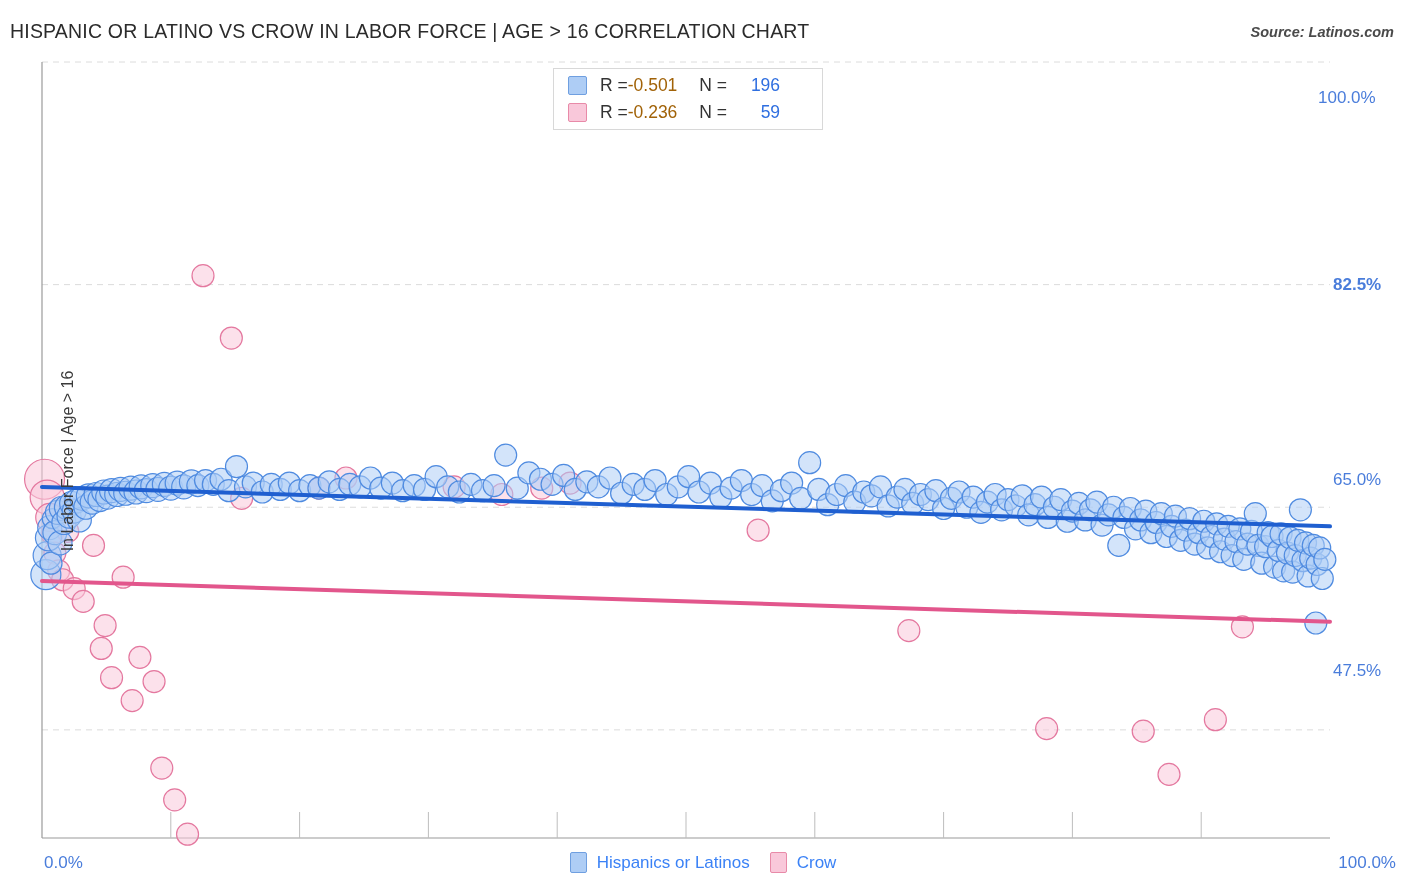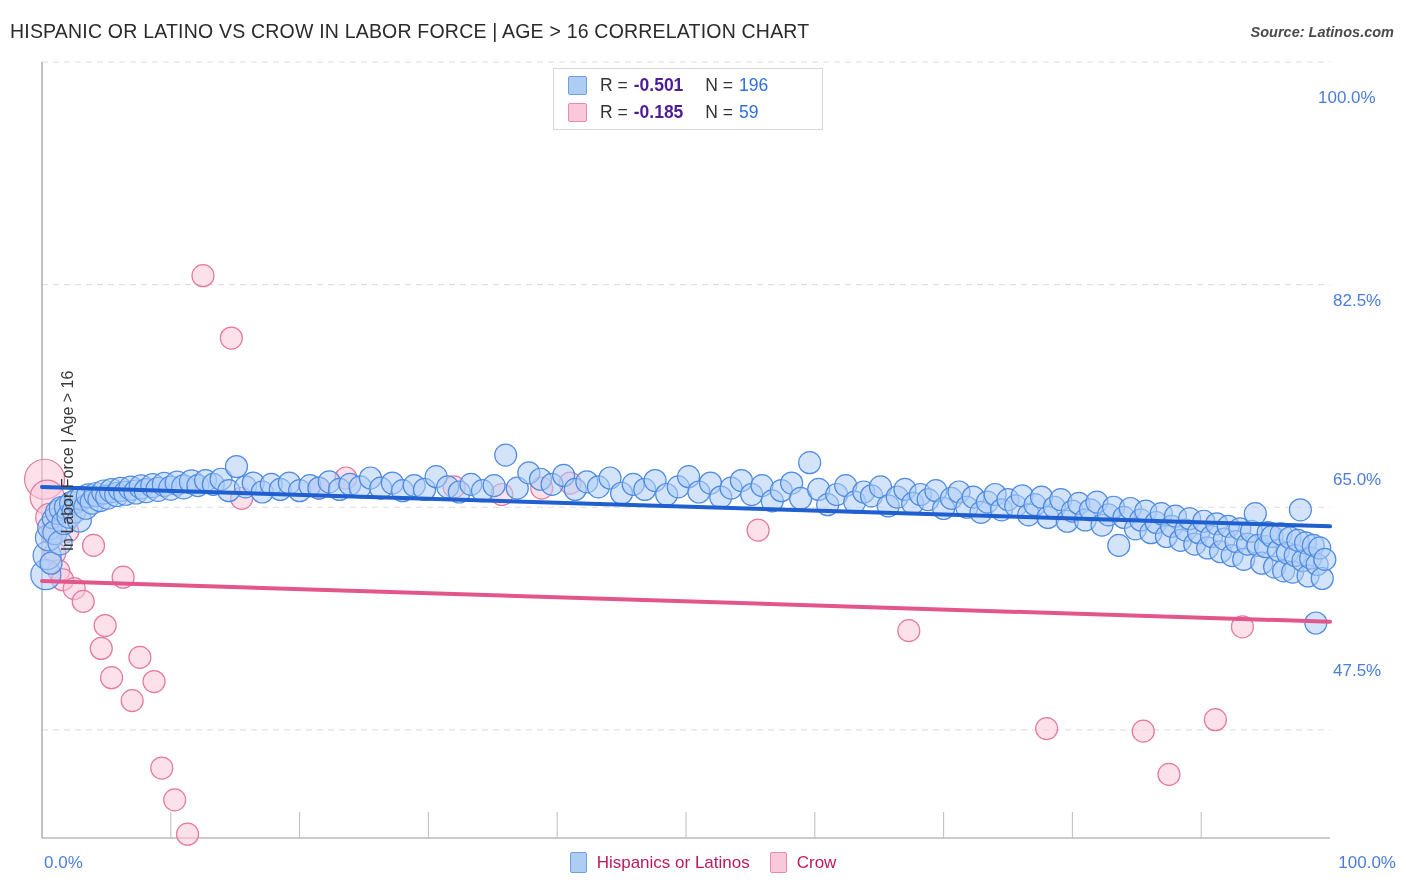--- a/index.html
+++ b/index.html
@@ -72,38 +72,38 @@
     color: #333;
   }
   .sw {
     width: 19px; height: 19px;
     border-radius: 2px; margin-right: 13px;
     flex: 0 0 auto;
   }
   .sw.blue { background: #aecdf5; border: 1px solid #6f9fe0; }
   .sw.pink { background: #f9c8da; border: 1px solid #e88aa8; }
   .rlab { color: #333; }
-  .rval { color: #4c1d95; margin-left: 6px; font-weight: bold; }
+  .rval { color: #a16207; margin-left: 0; }
   .nlab { color: #333; margin-left: 22px; }
-  .nval { color: #2f6fe0; margin-left: 6px; min-width: 34px; text-align: left;}
+  .nval { color: #2f6fe0; margin-left: 19px; min-width: 34px; text-align: right;}
 
   #xlab-left {
     position: absolute; left: 44px; top: 853px;
     font-size: 17px; color: #4a7ddb;
   }
   #xlab-right {
     position: absolute; right: 10px; top: 853px;
     font-size: 17px; color: #4a7ddb;
   }
 
   #bottom-legend {
     position: absolute; left: 0; right: 0; top: 852px;
     display: flex; justify-content: center; align-items: center;
     gap: 20px;
-    font-size: 17px; color: #be185d;
+    font-size: 17px; color: #3b82f6;
   }
   .bl-item { display: flex; align-items: center; gap: 10px; }
   .bl-sw { width: 17px; height: 21px; border-radius: 2px; }
   .bl-sw.blue { background: #aecdf5; border: 1px solid #6f9fe0; }
   .bl-sw.pink { background: #f9c8da; border: 1px solid #e88aa8; }
 </style>
 </head>
 <body>
 
 <div id="app">
@@ -377,36 +377,36 @@
       <g id="trendlines">
           <line x1="0" y1="424.8918032786886" x2="1288" y2="464.327868852459" stroke="#1f5fd0" stroke-width="4" stroke-linecap="round"></line>
           <line x1="0" y1="519.0295081967213" x2="1288" y2="559.7377049180328" stroke="#e2568c" stroke-width="4" stroke-linecap="round"></line>
         </g>
     </svg>
 
     <div id="ylabel-title">In Labor Force | Age &gt; 16</div>
   </div>
 
   <div class="ylab" id="ytick0" style="left:1318px; top:88px;">100.0%</div>
-  <div class="ylab" id="ytick1" style="left:1333px; top:291px;">82.5%</div>
+  <div class="ylab" id="ytick1" style="left:1333px; top:275px;font-weight:bold;">82.5%</div>
   <div class="ylab" id="ytick2" style="left:1333px; top:470px;">65.0%</div>
   <div class="ylab" id="ytick3" style="left:1333px; top:661px;">47.5%</div>
 
   <div id="legend-box">
     <div class="legend-row">
       <span class="sw blue"></span>
       <span class="rlab">R =</span>
       <span class="rval">-0.501</span>
       <span class="nlab">N =</span>
       <span class="nval">196</span>
     </div>
     <div class="legend-row">
       <span class="sw pink"></span>
       <span class="rlab">R =</span>
-      <span class="rval">-0.185</span>
+      <span class="rval">-0.236</span>
       <span class="nlab">N =</span>
       <span class="nval">59</span>
     </div>
   </div>
 
   <div id="xlab-left">0.0%</div>
   <div id="xlab-right">100.0%</div>
 
   <div id="bottom-legend">
     <div class="bl-item">

